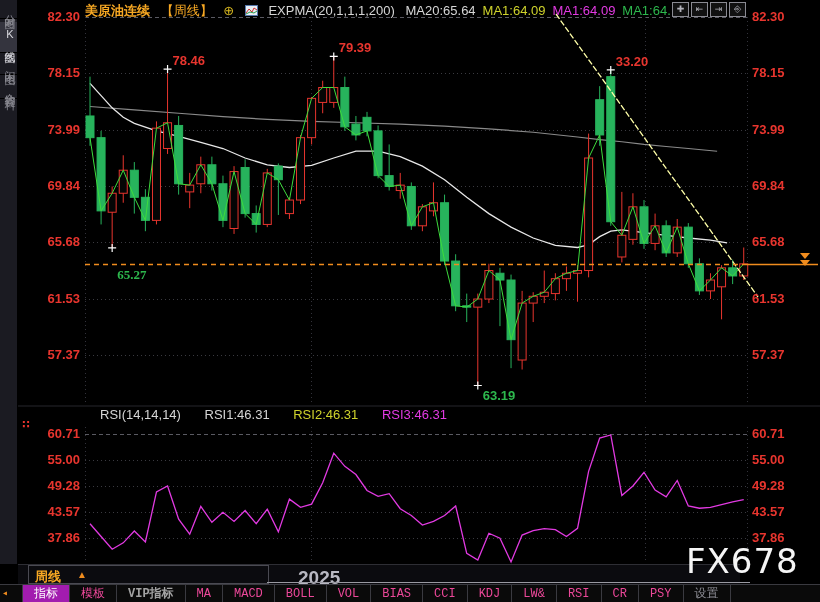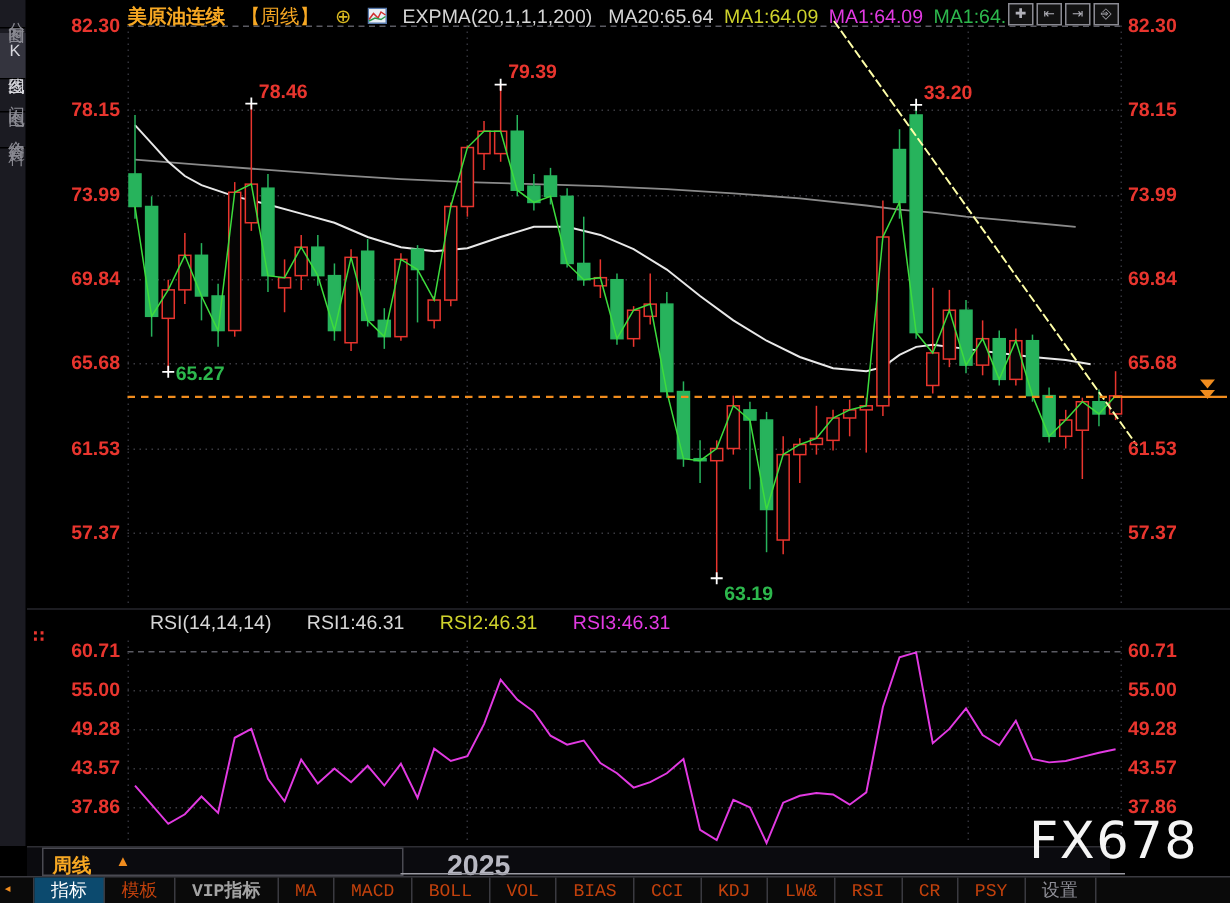--- a/index.html
+++ b/index.html
@@ -56,23 +56,23 @@
   #axis-underline{position:absolute;left:249px;top:17px;width:483px;height:1px;background:#9a9aa2;}
   #watermark{position:absolute;left:686px;top:541px;font-size:34px;color:#f5f5f5;
     font-family:"DejaVu Sans",sans-serif;letter-spacing:1px;}
 
   
   #toolbar{position:absolute;left:0;top:584px;width:820px;height:18px;background:#0a0a0a;
     border-top:1px solid #3a3a40;display:flex;align-items:stretch;
     font-family:"Liberation Mono","DejaVu Sans Mono",monospace;font-size:12px;}
   #tb-left{width:20px;color:#f08c1e;font-size:10px;line-height:18px;text-align:left;
     padding-left:2px;border-right:1px solid #3a3a40;cursor:pointer;}
-  .tb-item{padding:0 11px;line-height:18px;color:#c2410c;border-right:1px solid #3a3a40;
+  .tb-item{padding:0 11px;line-height:18px;color:#ec4899;border-right:1px solid #3a3a40;
     cursor:pointer;white-space:nowrap;}
-  .tb-item.sel{background:#0c4a6e;color:#ffffff;}
+  .tb-item.sel{background:#a21caf;color:#ffffff;}
   .tb-item.accent{color:#a3a3a3;font-weight:700;}
   .tb-item.dim{color:#909098;}
 
   .mini-chart-ico{display:inline-block;vertical-align:-1px;margin-right:7px;}
 </style>
 </head>
 <body>
 
 <div id="app">
 
@@ -284,21 +284,21 @@
       <div class="ylab r" style="top: 480.023px;">49.28</div>
       <div class="ylab l" style="top: 506.011px;">43.57</div>
       <div class="ylab r" style="top: 506.011px;">43.57</div>
       <div class="ylab l" style="top: 532px;">37.86</div>
       <div class="ylab r" style="top: 532px;">37.86</div>
     </div>
   <div id="annos">
       <div class="anno hi" style="left: 172.56px; top: 53.0626px;">78.46</div>
       <div class="anno hi" style="left: 338.76px; top: 40.4537px;">79.39</div>
       <div class="anno hi" style="left: 615.76px; top: 53.8761px;">33.20</div>
-      <div class="anno lo" style="left: 117.16px; top: 241px;">65.27</div>
+      <div class="anno lo" style="left: 117.16px; top: 267px; font-family: Liberation Serif, serif;">65.27</div>
       <div class="anno lo" style="left: 482.8px; top: 387.505px;">63.19</div>
     </div>
 
   <div>
     <div class="tri" style="left:800px;top:253px;"></div>
     <div class="tri" style="left:800px;top:260px;"></div>
   </div>
 
   <div id="rsi-ico">∷</div>
   <div id="rsi-hdr">

